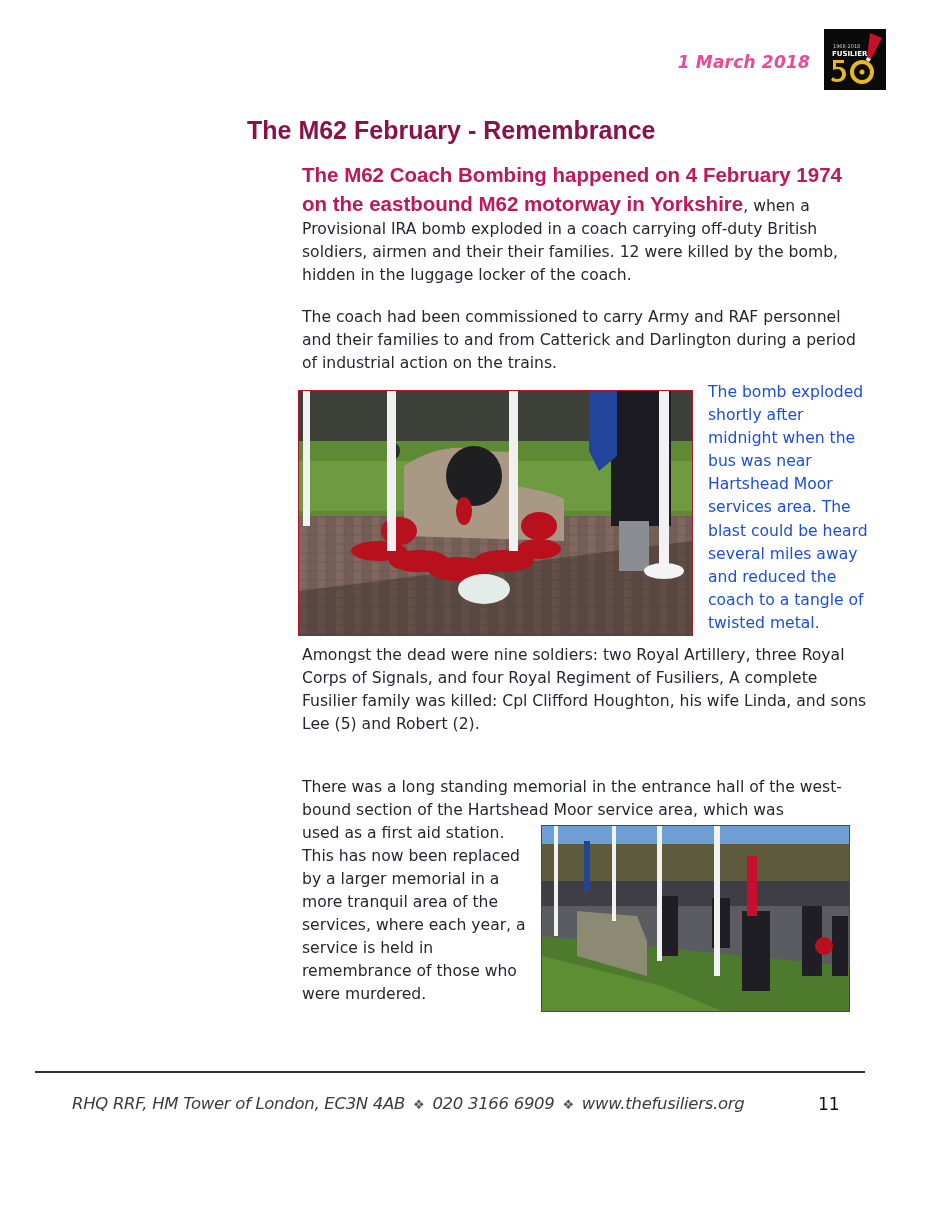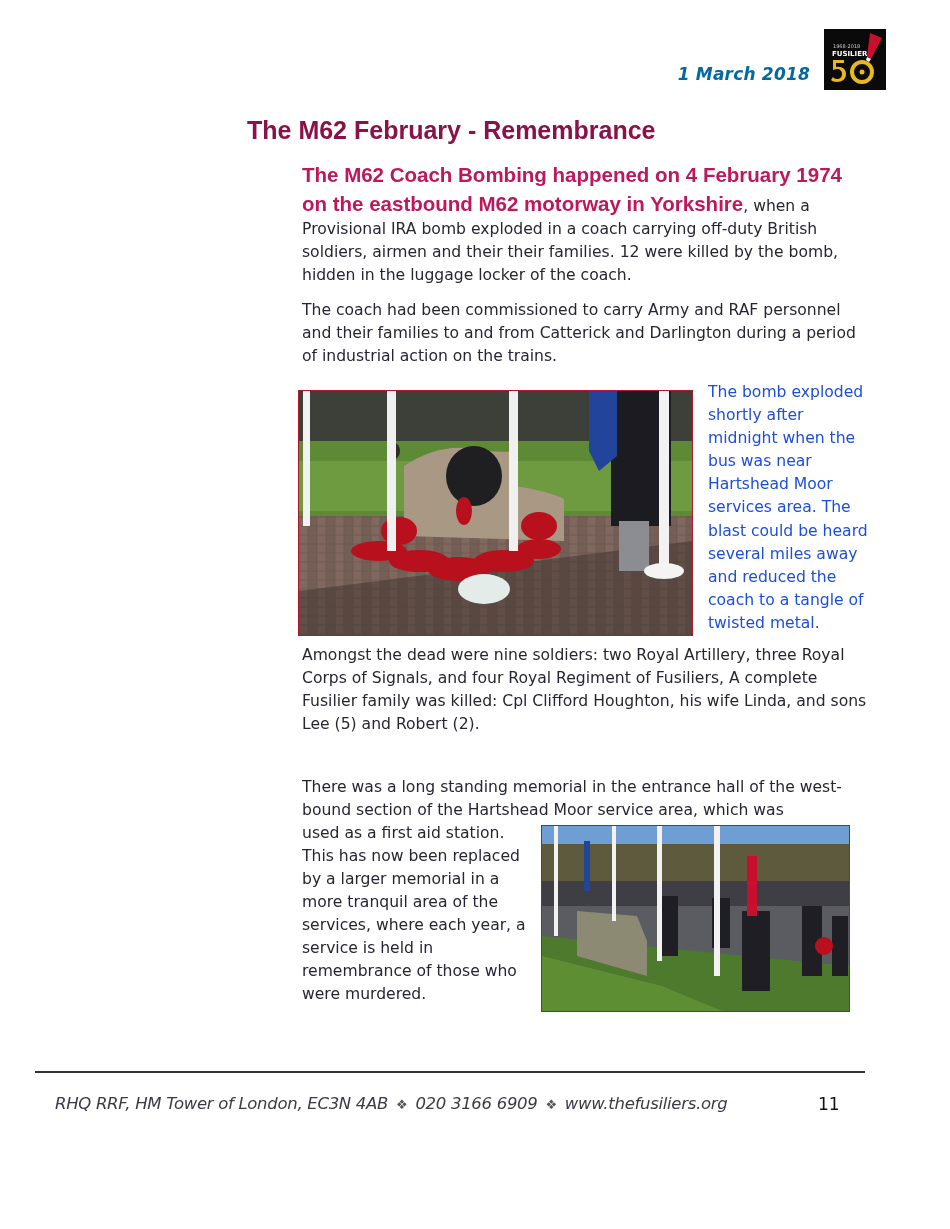--- a/index.html
+++ b/index.html
@@ -1,26 +1,26 @@
 <!DOCTYPE html>
 <html><head>
   <meta charset="utf-8">
   <style>
     html, body { margin: 0; padding: 0; background: #ffffff; }
     body { width: 950px; height: 1229px; position: relative; overflow: hidden; font-family: "DejaVu Sans", sans-serif; color: #222232; }
-    .date { position: absolute; top: 64px; right: 140px; font-size: 17px; font-style: italic; font-weight: bold; color: #0369a1; font-family: "DejaVu Sans", sans-serif; letter-spacing: 0.2px; }
+    .date { position: absolute; top: 52px; right: 140px; font-size: 17px; font-style: italic; font-weight: bold; color: #ec4899; font-family: "DejaVu Sans", sans-serif; letter-spacing: 0.2px; }
     .logo { position: absolute; left: 824px; top: 29px; width: 62px; height: 61px; background: #737373; }
     .title { position: absolute; left: 247px; top: 116px; font-family: "Liberation Sans", sans-serif; font-weight: bold; font-size: 25px; color: #8b1248; margin: 0; white-space: nowrap; }
     .col { position: absolute; left: 302px; width: 565px; font-family: "DejaVu Sans", sans-serif; font-size: 15.6px; line-height: 23px; color: #262633; }
     .lead-bold { font-family: "Liberation Sans", sans-serif; font-weight: bold; font-size: 20.5px; line-height: 29px; color: #be185d; }
     p { margin: 0; }
     .photo { position: absolute; border: 1.5px solid #b0182e; overflow: hidden; }
     .side-text { position: absolute; left: 708px; top: 381px; width: 160px; font-size: 15.6px; line-height: 23.1px; color: #1d4ed8; }
     .footer-rule { position: absolute; left: 35px; top: 1071px; width: 830px; height: 2px; background: #333; }
-    .footer { position: absolute; left: 55px; top: 1094px; font-size: 16.5px; font-style: italic; color: #3a3a48; white-space: nowrap; font-family: "DejaVu Sans", sans-serif; letter-spacing: -0.3px; }
+    .footer { position: absolute; left: 72px; top: 1094px; font-size: 16.5px; font-style: italic; color: #3a3a48; white-space: nowrap; font-family: "DejaVu Sans", sans-serif; letter-spacing: -0.3px; }
     .footer .sep { font-style: normal; font-size: 13px; margin: 0 8px; color: #555; }
     .page-num { position: absolute; left: 818px; top: 1094px; font-weight: normal; font-size: 17px; color: #111; }
   </style>
 </head>
 <body>
 
 <div class="date">1 March 2018</div>
 <div class="logo">
   <svg width="62" height="61" viewBox="0 0 62 61">
     <rect width="62" height="61" fill="#0a0a0a"></rect>
@@ -33,21 +33,21 @@
     <circle cx="38" cy="43" r="2.5" fill="#e8b820"></circle>
   </svg>
 </div>
 
 <h1 class="title">The M62 February - Remembrance</h1>
 
 <div class="col" style="top:160px;">
   <p><span class="lead-bold">The M62 Coach Bombing happened on 4 February 1974 on the eastbound M62 motorway in Yorkshire</span><span>, when a Provisional IRA bomb exploded in a coach carrying off-duty British soldiers, airmen and their their families.  12 were killed by the bomb, hidden in the luggage locker of the coach.</span></p>
 </div>
 
-<div class="col" style="top:299px;">
+<div class="col" style="top:306px;">
   <p>The coach had been commissioned to carry Army and RAF personnel and their families to and from Catterick and Darlington during a period of industrial action on the trains.</p>
 </div>
 
 <div class="photo" style="left:298px; top:390px; width:393px; height:244px;">
   <svg width="393" height="244" viewBox="0 0 393 244" preserveAspectRatio="none">
     <defs>
       <pattern id="brick" width="18" height="9" patternUnits="userSpaceOnUse">
         <rect width="18" height="9" fill="#6e5a52"></rect>
         <rect x="0.5" y="0.5" width="8" height="8" fill="#80685f"></rect>
         <rect x="9.5" y="0.5" width="8" height="8" fill="#745e56"></rect>

